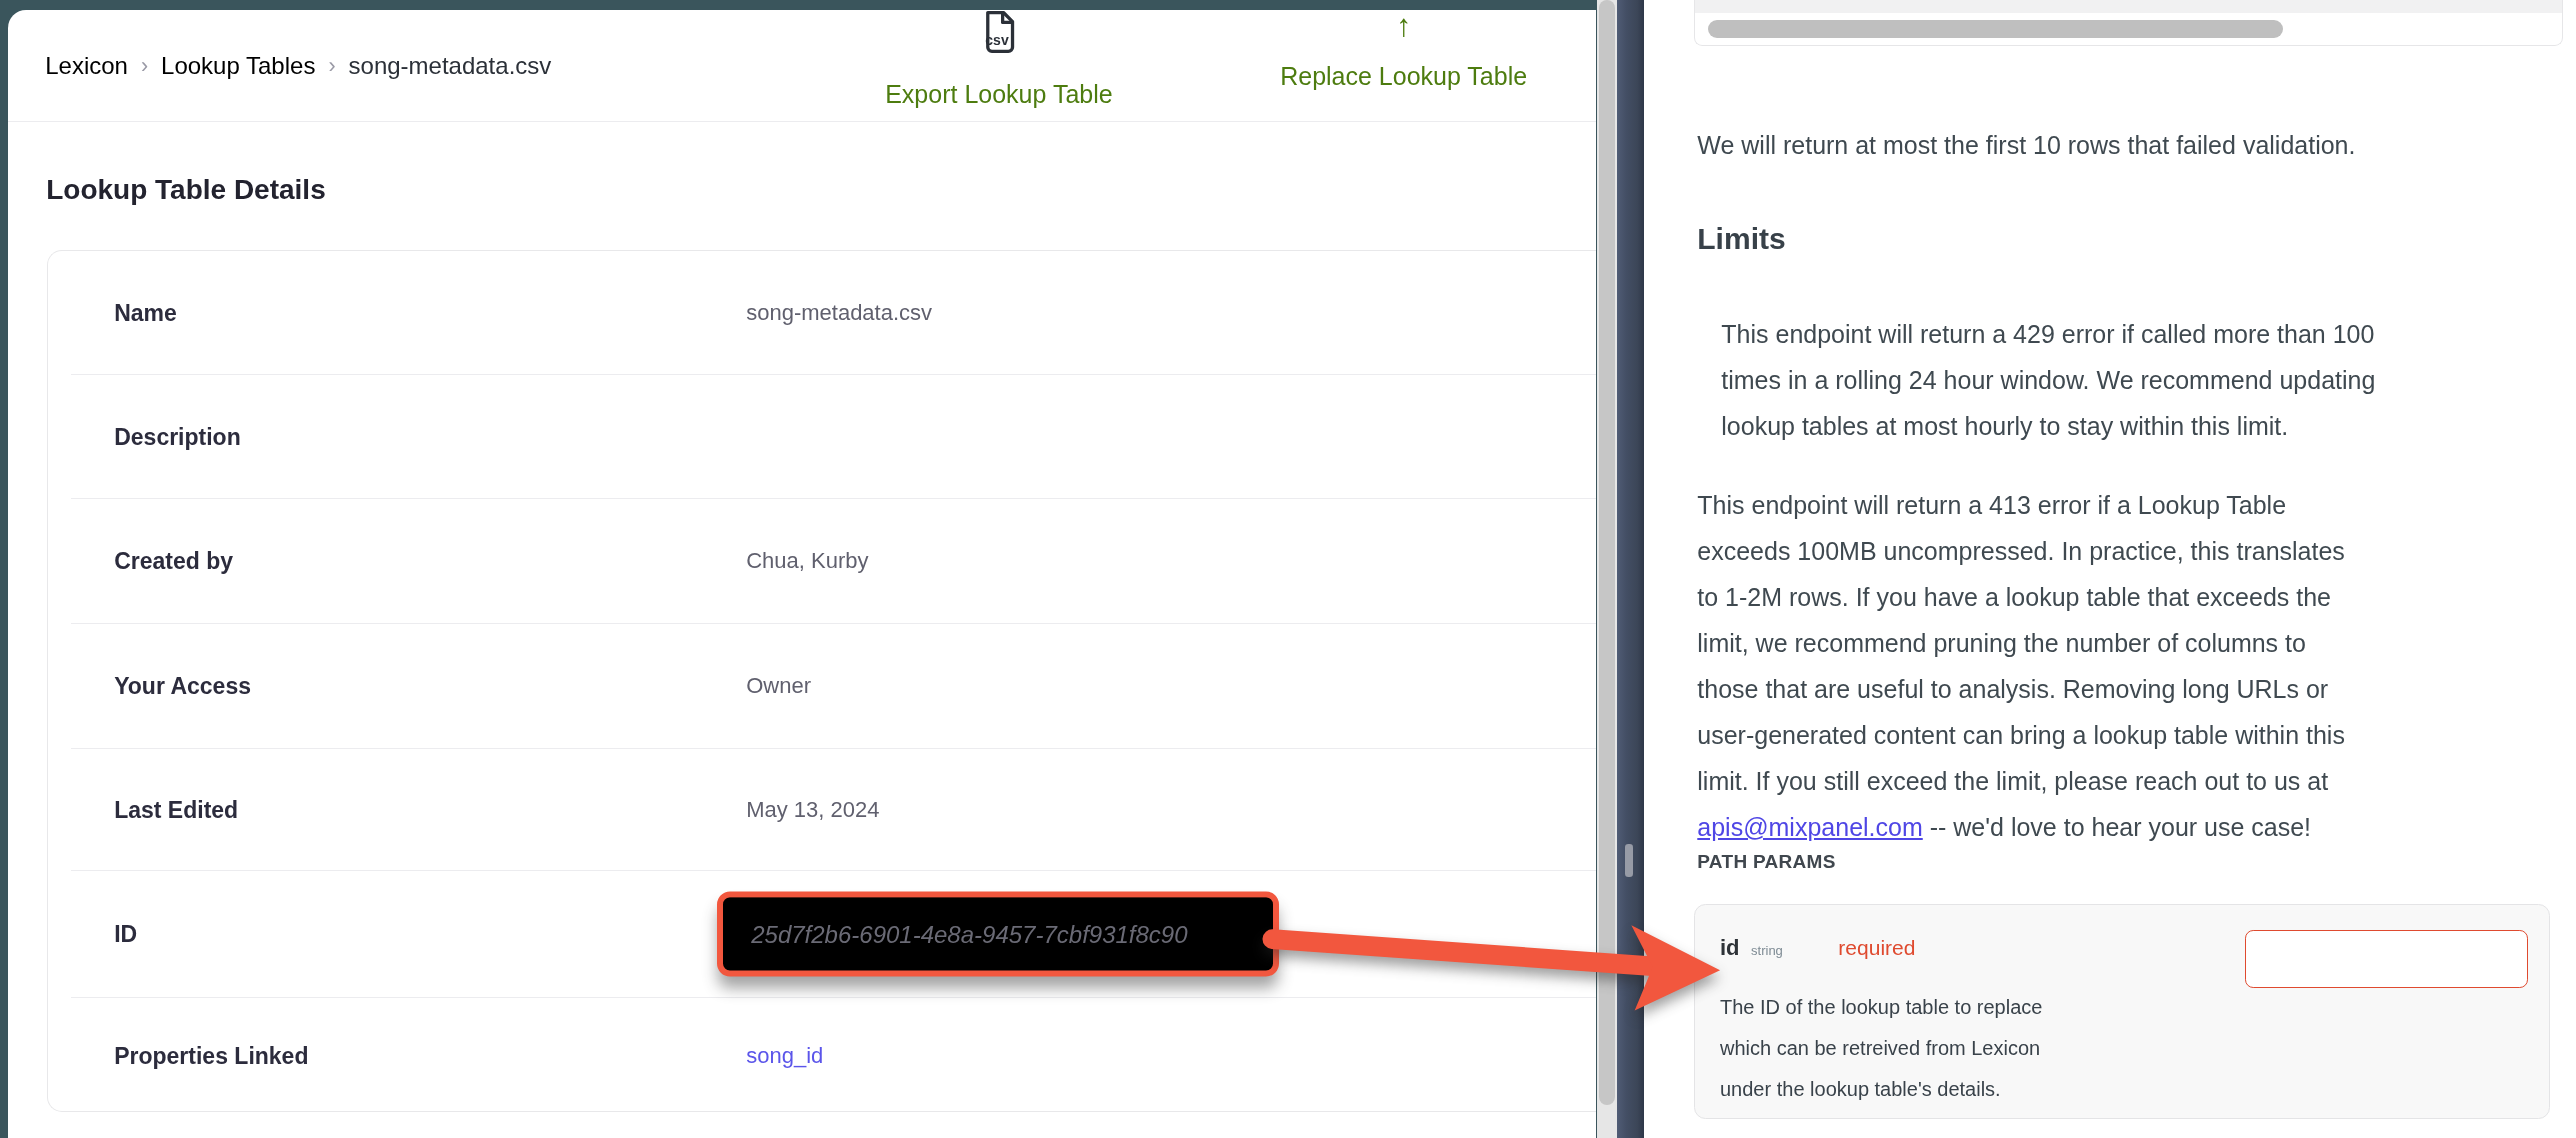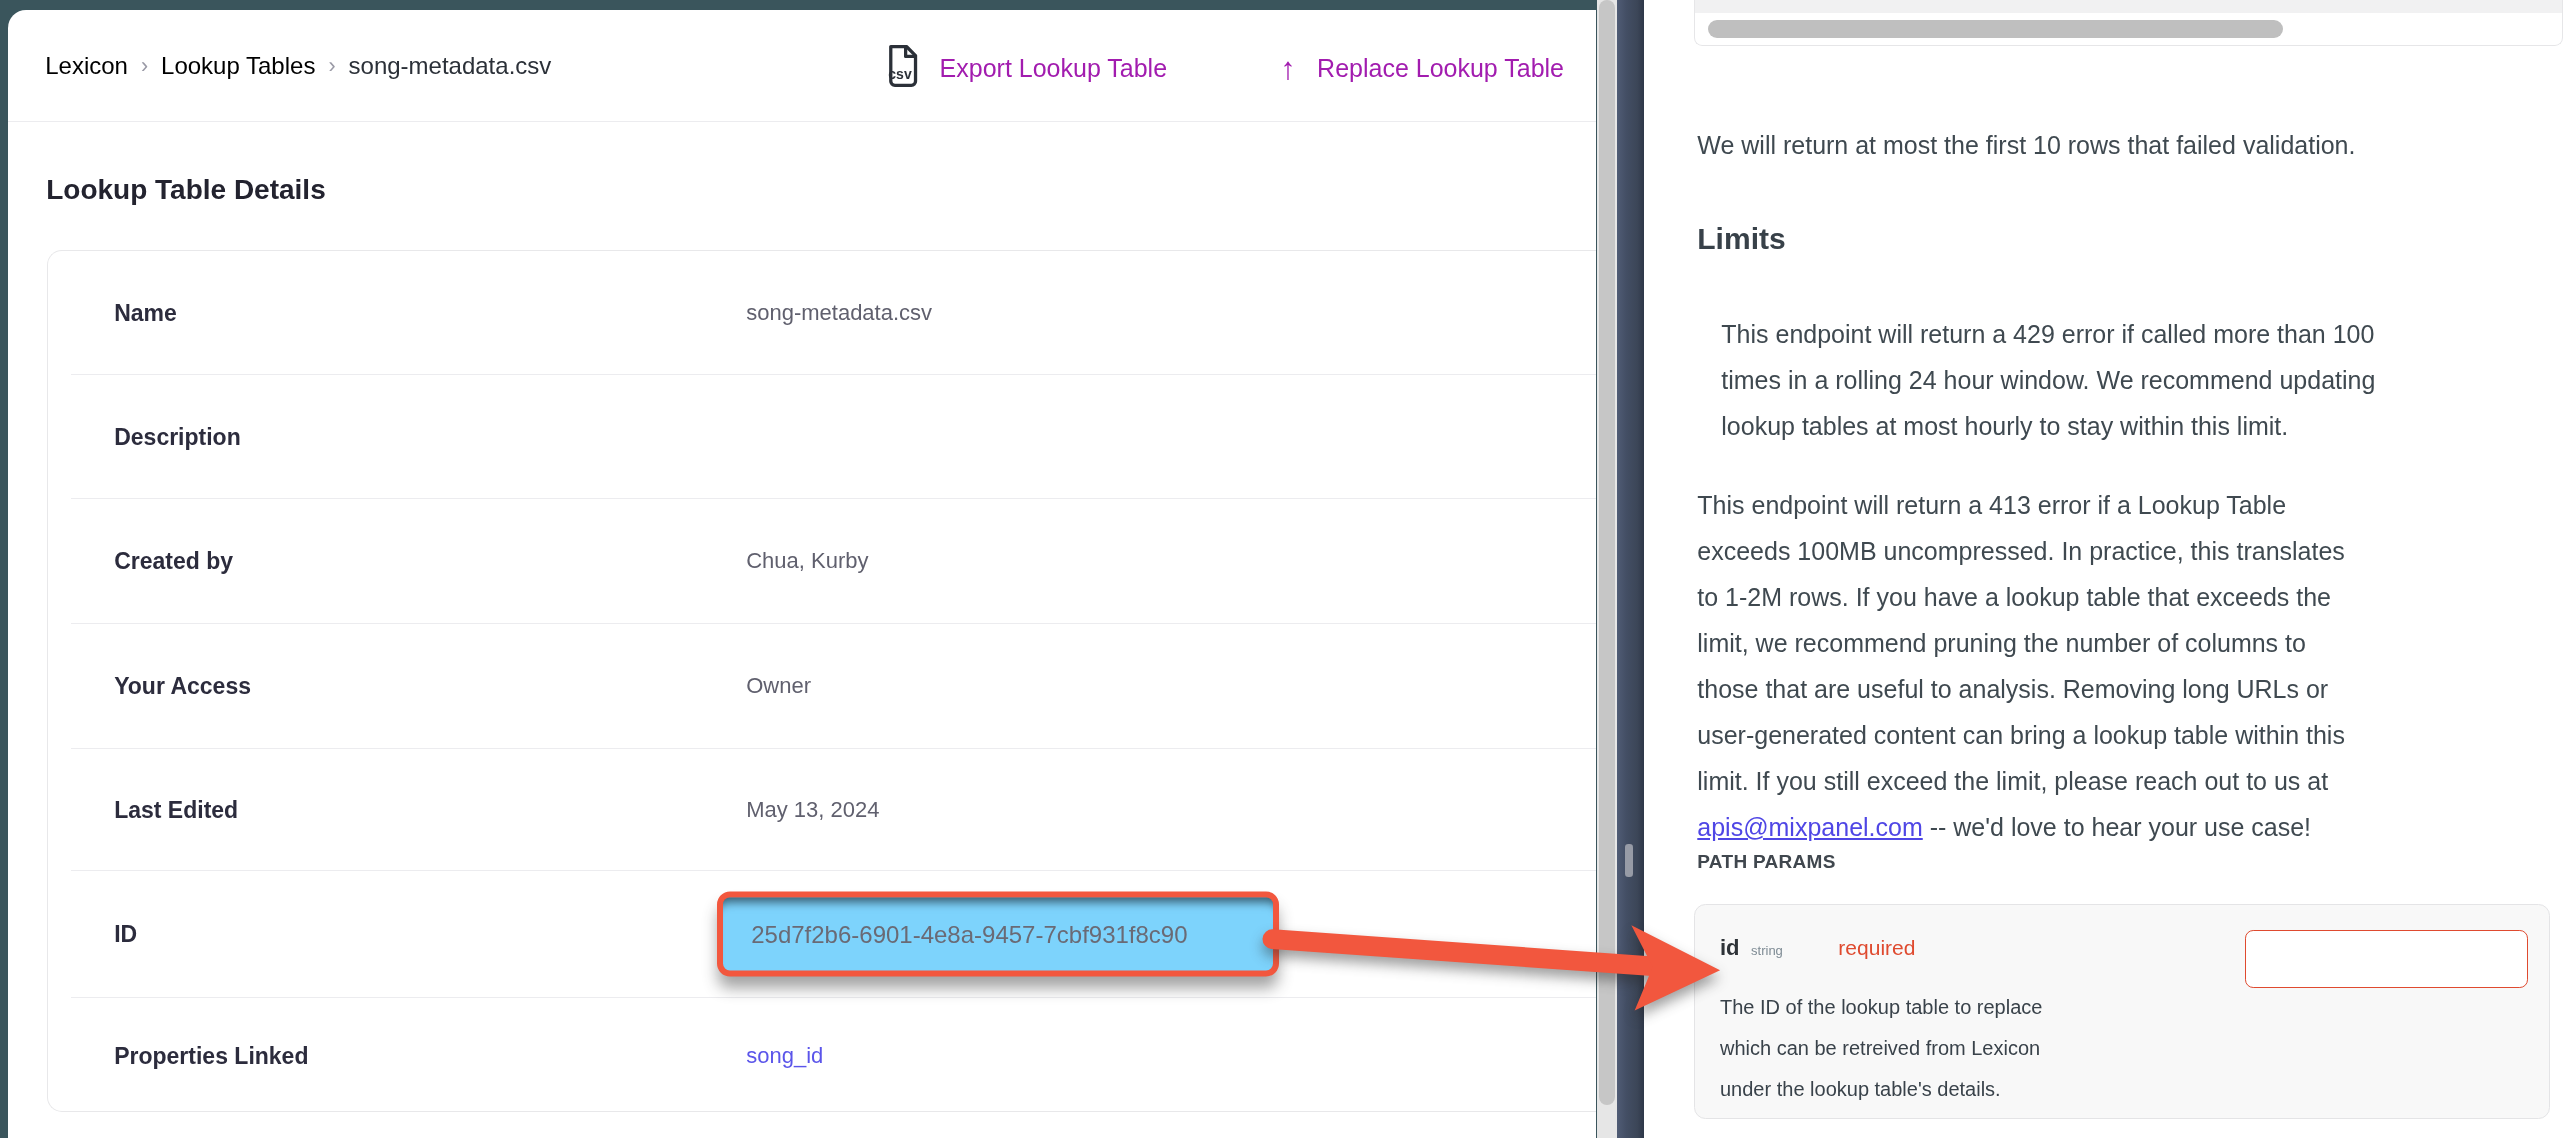--- a/index.html
+++ b/index.html
@@ -11,21 +11,21 @@
   .left-card{position:absolute;left:8.2px;top:10px;width:1588px;height:1129px;background:#fff;
     border-radius:18px 0 0 0;overflow:hidden;}
 
   .topbar{position:absolute;left:0;top:0;width:100%;height:112px;border-bottom:0.8px solid #ececef;}
   .breadcrumb{position:absolute;left:37px;top:0;height:112px;display:flex;align-items:center;gap:13px;
     font-size:24px;white-space:nowrap;}
   .crumb-link{color:#000000;cursor:pointer;text-decoration:none;}
   .crumb-sep{color:#9a9aa6;font-size:21.4px;}
   .crumb-current{color:#2b3038;}
   .tool-btn{position:absolute;top:0;height:116px;display:flex;align-items:center;gap:21.4px;
-    font-size:25px;font-weight:500;color:#a21caf;cursor:pointer;white-space:nowrap;}
+    font-size:25px;font-weight:500;color:#4d7c0f;cursor:pointer;white-space:nowrap;flex-direction:column;}
   .btn-export{left:877px;}
   .btn-replace{left:1272px;}
   .up-glyph{font-size:31px;font-weight:600;line-height:1;}
 
   .page-title{position:absolute;left:38px;top:164px;font-size:28px;font-weight:700;color:#23232f;}
 
   .details-card{position:absolute;left:39px;top:240px;width:1549px;height:862px;
     border:0.8px solid #e8e8ea;border-right:none;border-radius:15px 0 0 15px;background:#fff;padding-left:23px;}
   .drow{position:relative;border-bottom:0.8px solid #ececef;}
   .drow:nth-child(1){height:124px;}
@@ -35,22 +35,22 @@
   .drow:nth-child(5){height:122px;}
   .drow:nth-child(6){height:127px;}
   .drow:nth-child(7){height:115px;border-bottom:none;}
   .dlabel{position:absolute;left:43px;top:50%;transform:translateY(-50%);
     font-size:23px;font-weight:600;color:#2c2c3d;white-space:nowrap;}
   .dvalue{position:absolute;left:675px;top:50%;transform:translateY(-50%);
     font-size:22px;color:#60606e;white-space:nowrap;}
   .dlink{color:#5b55ea;cursor:pointer;text-decoration:none;}
 
   .id-highlight{position:absolute;left:646px;top:50%;transform:translateY(-50%);
-    width:562px;height:85px;border:6.6px solid #f2573e;border-radius:13px;background:#7dd3fc;
-    box-shadow:0 13px 15px -1.6px rgba(50,50,50,.45);}
+    width:562px;height:85px;border:6.6px solid #f2573e;border-radius:13px;background:#000000;
+    box-shadow:0 13px 15px -1.6px rgba(50,50,50,.45);font-style:italic;}
   .id-inner{position:absolute;left:0;top:0;right:0;bottom:0;border-radius:6.6px;
     box-shadow:inset 0 13px 10px -8.2px rgba(0,0,0,.55);
     display:flex;align-items:center;padding-left:28px;font-size:24px;color:#6a6a75;white-space:nowrap;}
 
   
   .v-scroll{position:absolute;left:1597px;top:0;width:20px;height:1139px;background:#e6e6e6;}
   .v-thumb{position:absolute;left:1.6px;top:0;width:16.4px;height:1105px;background:#c6c6c6;border-radius:8.2px;}
   .navy-bar{position:absolute;left:1617px;top:0;width:27px;height:1139px;
     background:linear-gradient(90deg,#505c75 0%,#434e64 35%,#3c4658 75%,#2e3748 100%);}
   .navy-thumb{position:absolute;left:8.2px;top:844px;width:7.4px;height:33px;background:#979ba6;border-radius:3.3px;}

